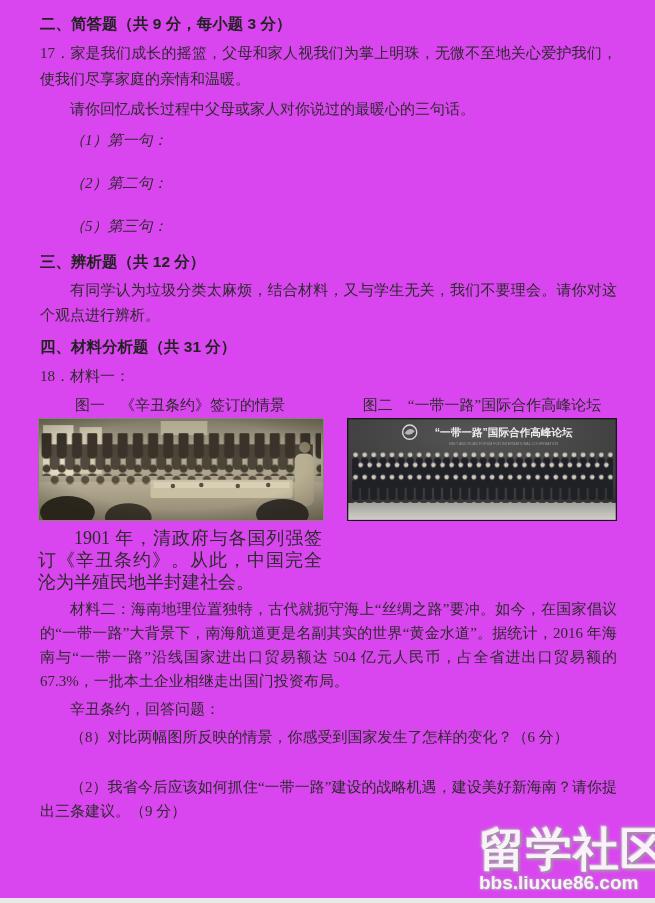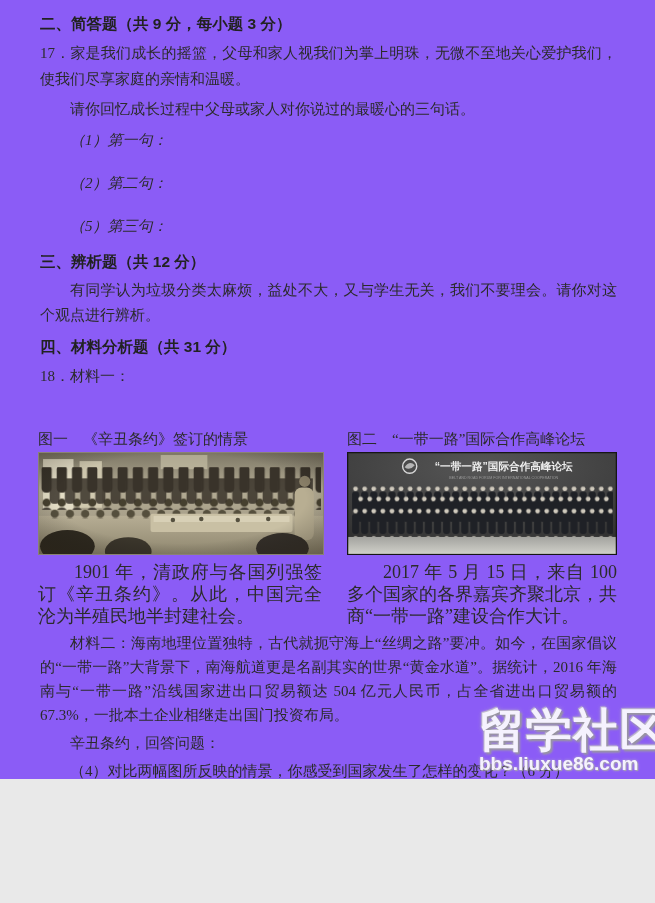--- a/index.html
+++ b/index.html
@@ -1,20 +1,20 @@
 <!DOCTYPE html>
 <html><head>
 <meta charset="utf-8">
 <style>
   html,body{margin:0;padding:0;background:#e9e9e9;}
   .page{
     position:relative;
-    width:655px;height:779px;
+    width:655px;height:898px;
     margin:0 auto;
-    background:#8b5cf6;
+    background:#d946ef;
     box-sizing:border-box;
     padding:12px 38px 0 40px;
     overflow:hidden;
     font-family:"Liberation Serif","DejaVu Serif",serif;
     color:#2b2b2b;
     font-size:15px;
   }
   .sec{
     margin:0;
     font-family:"Liberation Sans","DejaVu Sans",sans-serif;
@@ -42,25 +42,25 @@
   
   .figs{
     display:flex;
     justify-content:space-between;
     margin:6px 0 2px -2px;
   }
   .fig{margin:0;}
   .fig-left{width:284px;}
   .fig-right{width:270px;}
   .fig-title{
+    text-align:center;
     font-size:15px;
     line-height:20px;
     margin-bottom:3px;
     white-space:nowrap;
-    margin-top:34px;
   }
   .photo{
     width:100%;
     position:relative;
     line-height:0;
   }
   .photo svg{display:block;width:100%;}
   .photo-old{border:1px solid #8a8274;}
   .fig-cap{
     margin:6px 0 0 0;
@@ -103,21 +103,21 @@
   <h2 class="sec">二、简答题（共 9 分，每小题 3 分）</h2>
 
   <p class="para">17．家是我们成长的摇篮，父母和家人视我们为掌上明珠，无微不至地关心爱护我们，使我们尽享家庭的亲情和温暖。</p>
   <p class="para ind">请你回忆成长过程中父母或家人对你说过的最暖心的三句话。</p>
   <p class="blank" style="margin-top:6px">（1）第一句：</p>
   <p class="blank" style="margin-top:19px">（2）第二句：</p>
   <p class="blank" style="margin-top:19px">（5）第三句：</p>
 
   <h2 class="sec mt-sec3">三、辨析题（共 12 分）</h2>
 
-  <p class="para tight ind" style="line-height:25px">有同学认为垃圾分类太麻烦，益处不大，又与学生无关，我们不要理会。请你对这个观点进行辨析。</p>
+  <p class="para tight ind" style="line-height:25px">有同学认为垃圾分类太麻烦，结合材料，又与学生无关，我们不要理会。请你对这个观点进行辨析。</p>
 
   <h2 class="sec mt-sec4">四、材料分析题（共 31 分）</h2>
 
   <p class="para">18．材料一：</p>
 
   <div class="figs">
 
     <figure class="fig fig-left">
       <figcaption class="fig-title">图一　《辛丑条约》签订的情景</figcaption>
       <div class="photo photo-old">
@@ -201,28 +201,27 @@
           </g>
           <g transform="translate(9,43)">
             <rect width="252" height="27" fill="url(#p2crowd)"></rect>
           </g>
           <g transform="translate(4,55)">
             <rect width="259" height="29" fill="url(#p2crowd)"></rect>
           </g>
           <rect x="0.5" y="0.5" width="266" height="101" fill="none" stroke="#161616" stroke-width="1.5"></rect>
         </svg>
       </div>
-      <p class="fig-cap">2017 年 5 月 15 日，来自 100 多个国家的各界嘉宾齐聚北京，共商“一带一路”建设合作大计。</p>
     </figure>
 
   </div>
 
   <p class="para tight ind">材料二：海南地理位置独特，古代就扼守海上“丝绸之路”要冲。如今，在国家倡议的“一带一路”大背景下，南海航道更是名副其实的世界“黄金水道”。据统计，2016 年海南与“一带一路”沿线国家进出口贸易额达 504 亿元人民币，占全省进出口贸易额的 67.3%，一批本土企业相继走出国门投资布局。</p>
   <p class="para tight ind">辛丑条约，回答问题：</p>
-  <p class="para tight ind">（4）对比两幅图所反映的情景，你感受到国家发生了怎样的变化？（6 分）</p>
+  <p class="para tight ind">（8）对比两幅图所反映的情景，你感受到国家发生了怎样的变化？（6 分）</p>
   <p class="para tight ind mt-sub2">（2）我省今后应该如何抓住“一带一路”建设的战略机遇，建设美好新海南？请你提出三条建议。（9 分）</p>
 
   <div class="watermark">
     <div class="wm-title">留学社区</div>
     <div class="wm-url">bbs.liuxue86.com</div>
   </div>
 
 </div>
 
 </body></html>

